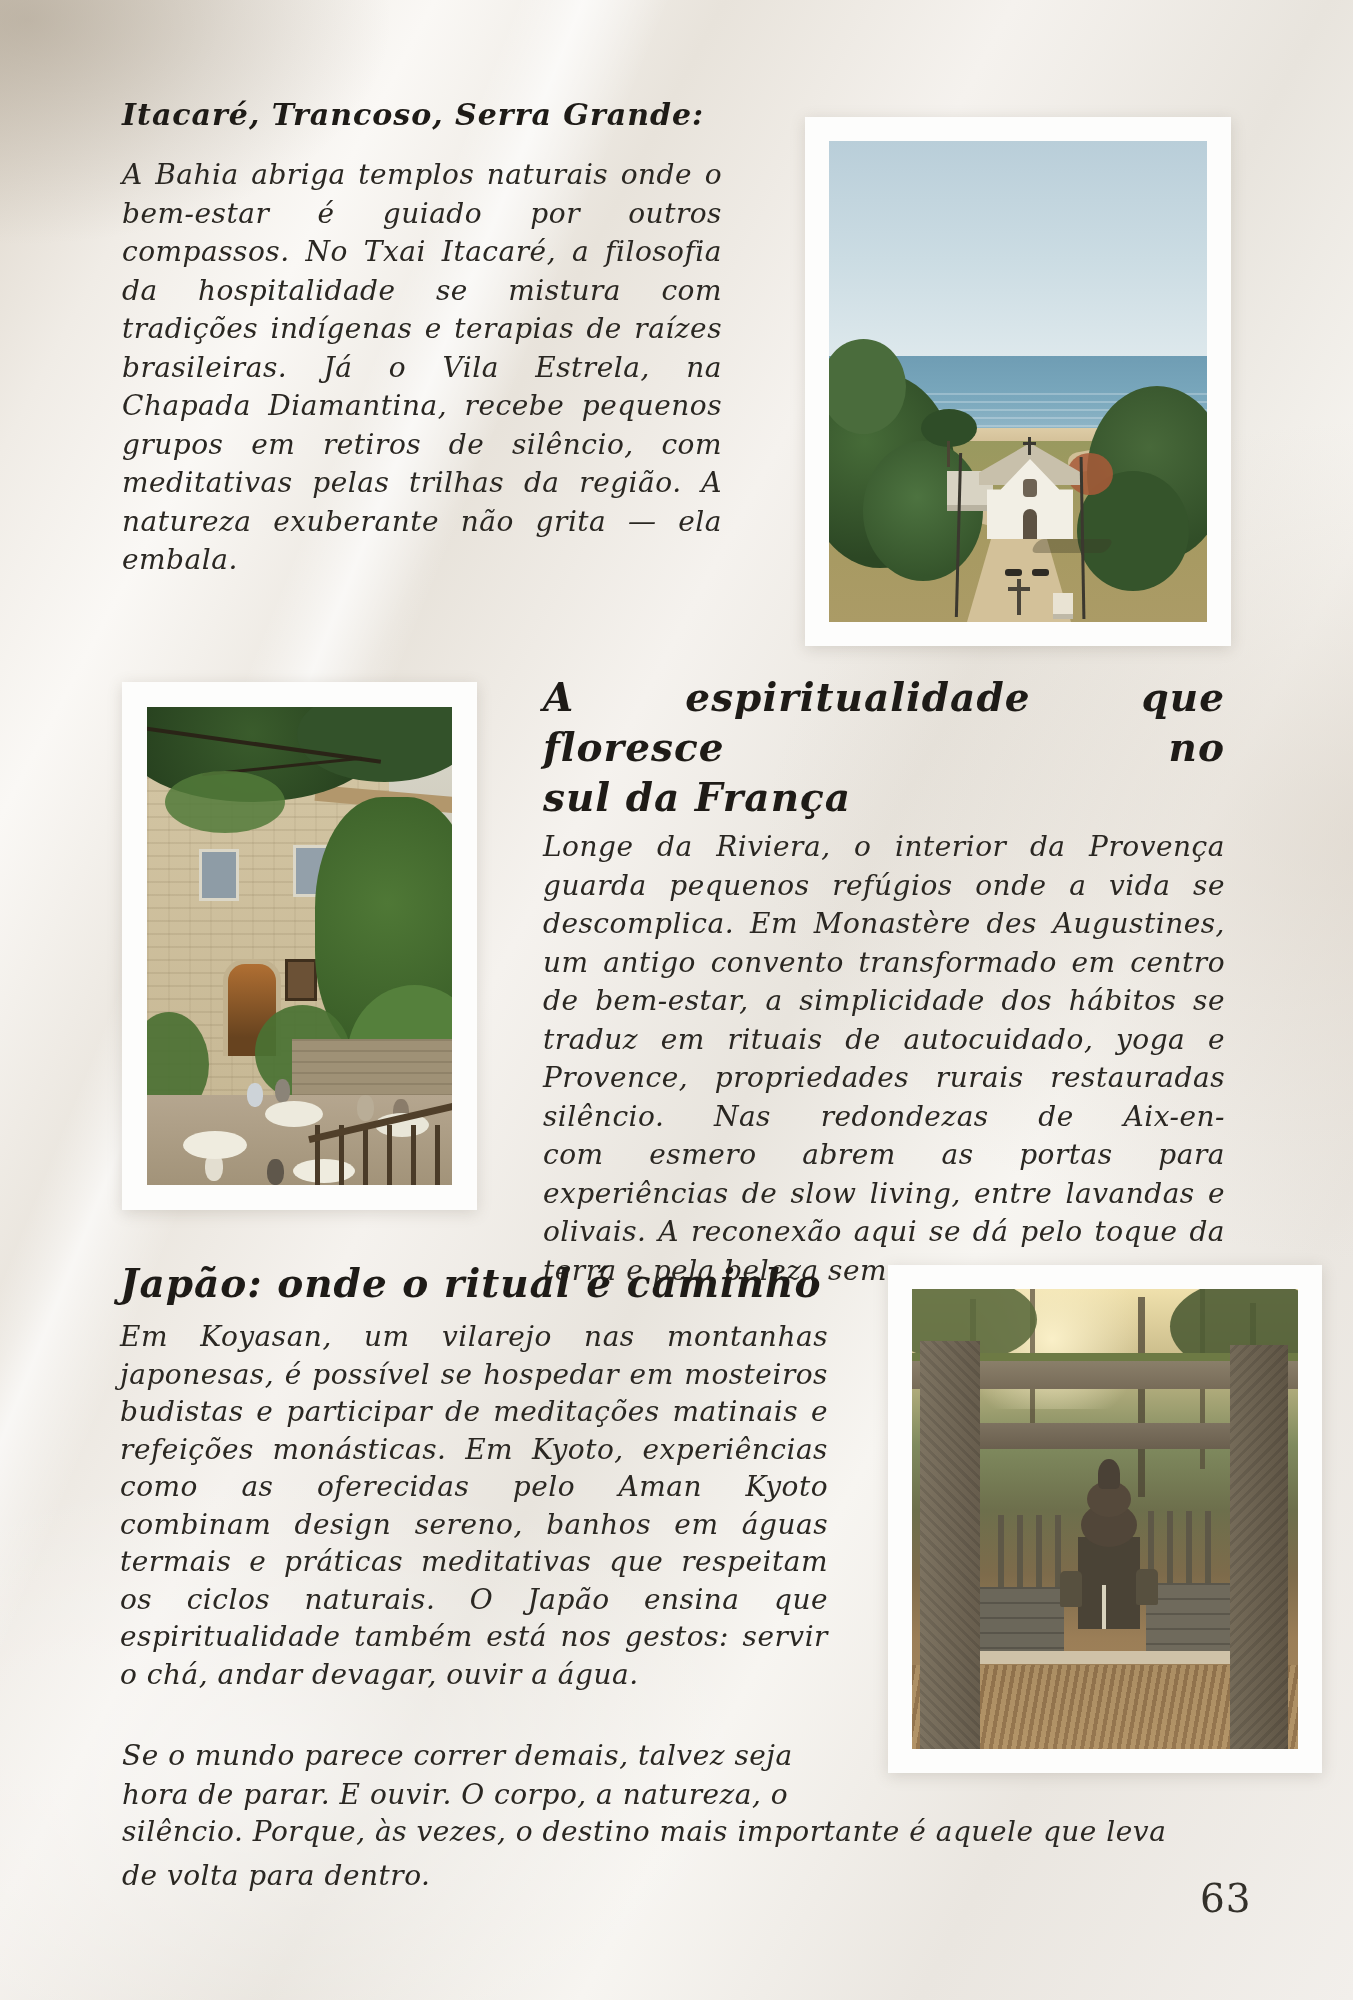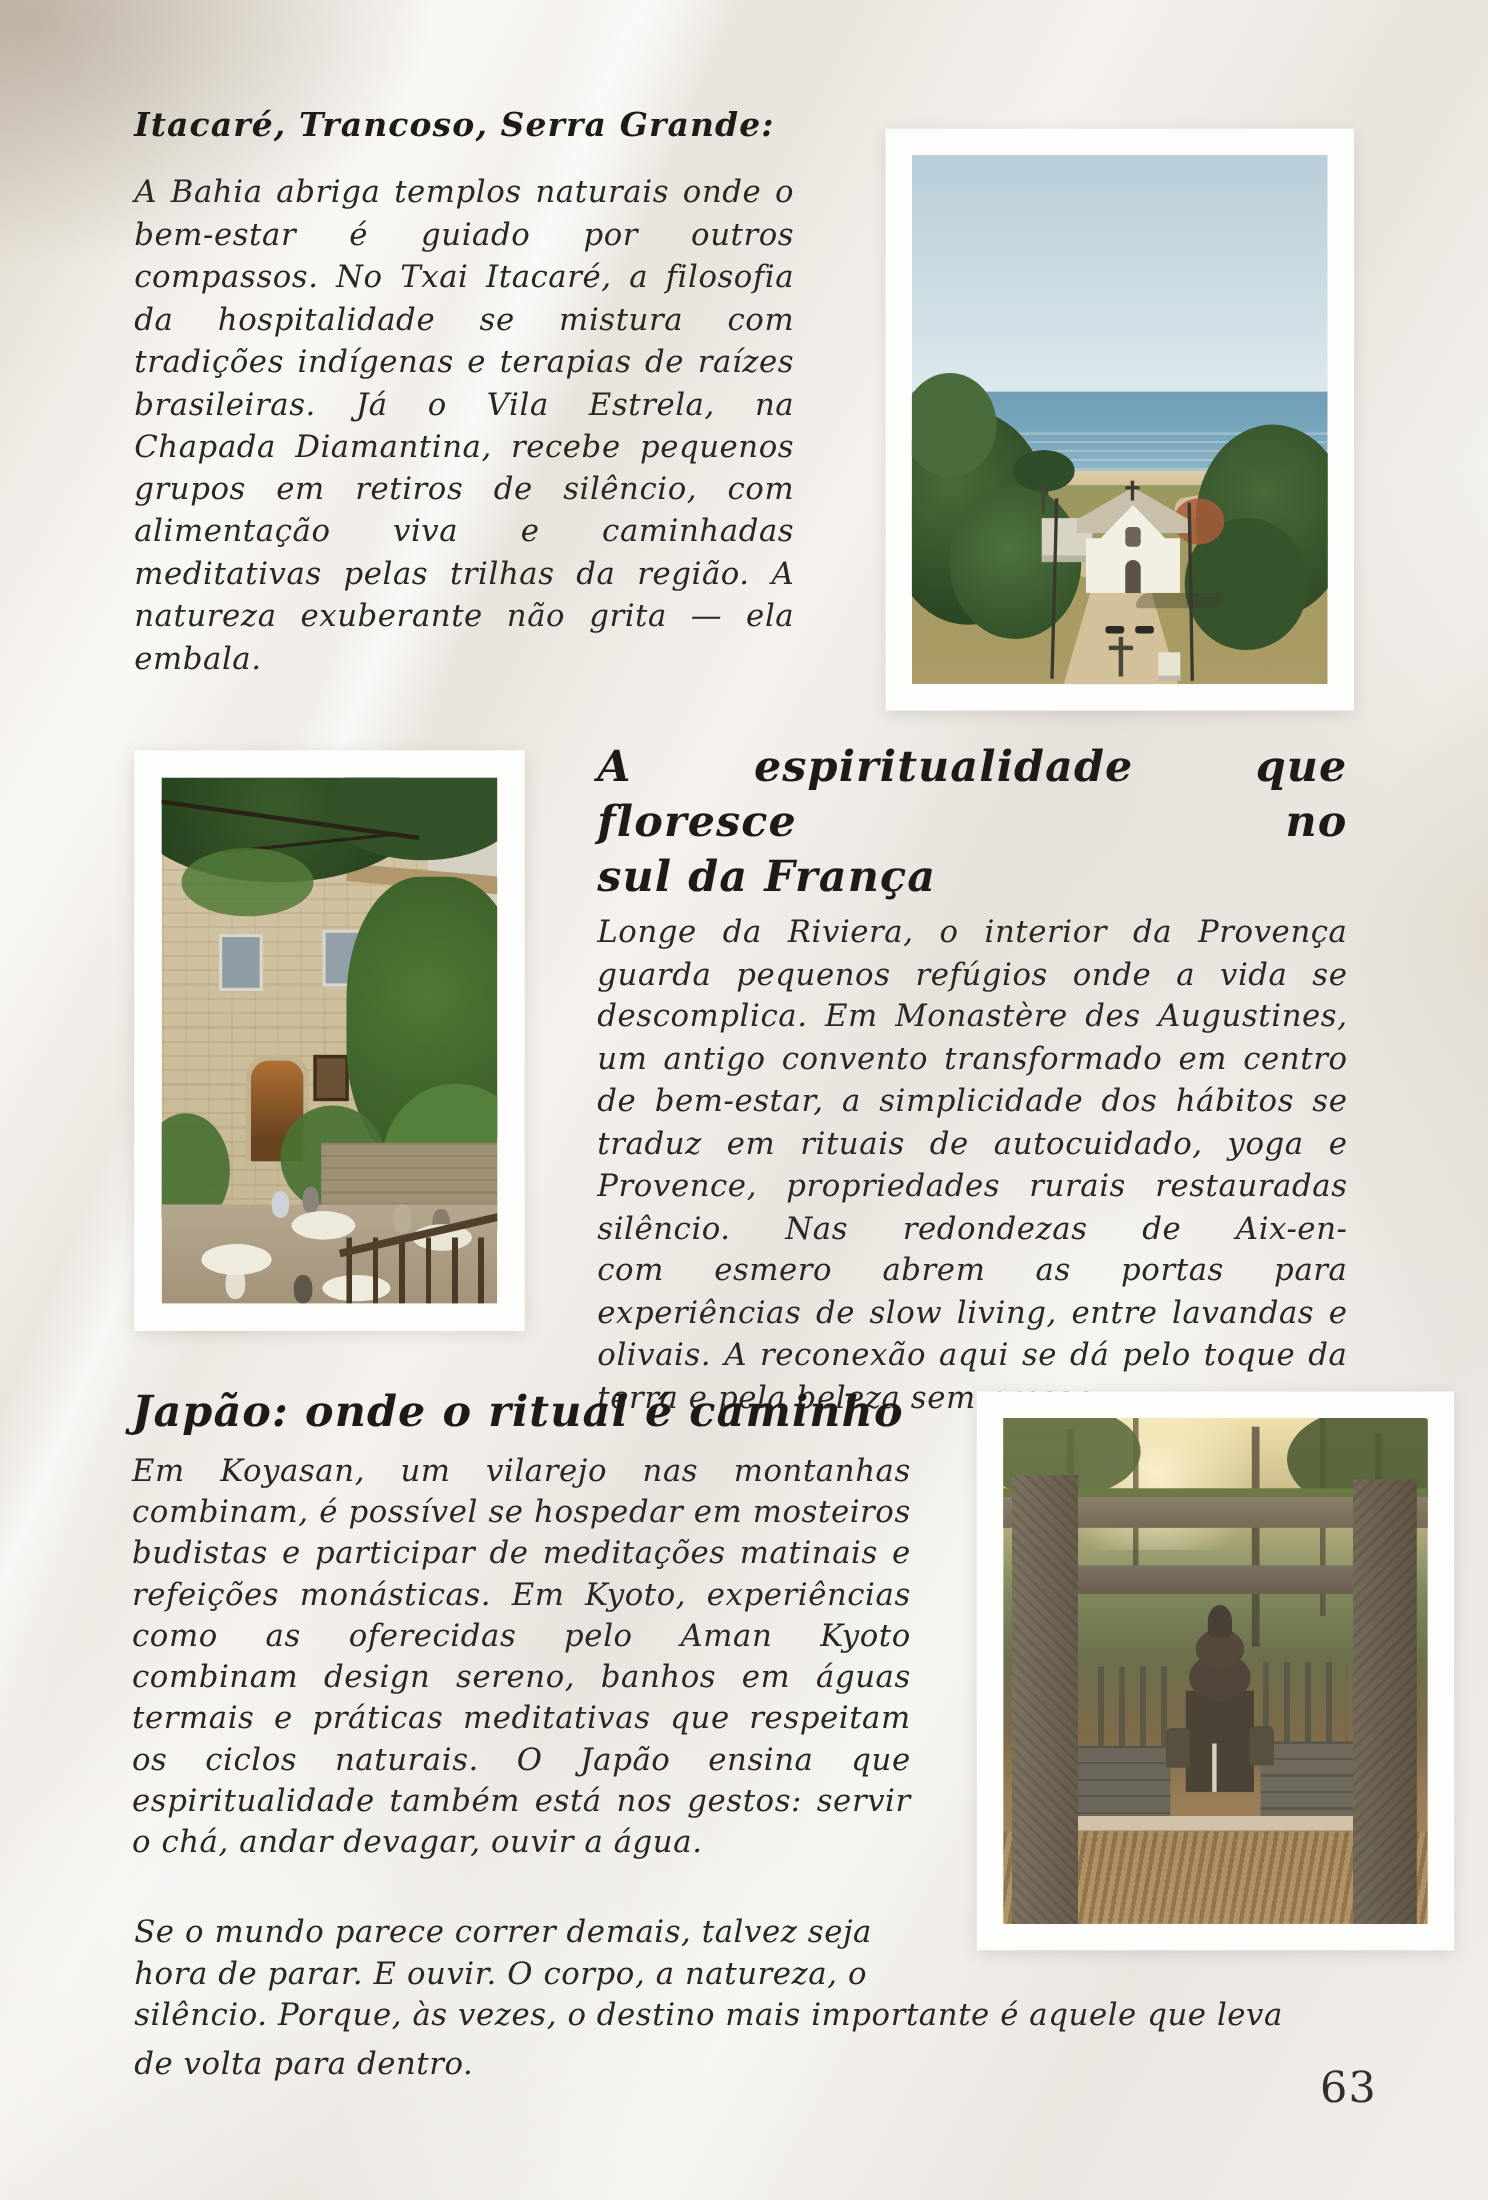--- a/index.html
+++ b/index.html
@@ -166,21 +166,20 @@
     <div class="h2sub">Itacaré, Trancoso, Serra Grande:</div>
     <div class="bodytxt just" id="sec-bahia-body">
         <div class="tline">A Bahia abriga templos naturais onde o</div>
         <div class="tline">bem-estar é guiado por outros</div>
         <div class="tline">compassos. No Txai Itacaré, a filosofia</div>
         <div class="tline">da hospitalidade se mistura com</div>
         <div class="tline">tradições indígenas e terapias de raízes</div>
         <div class="tline">brasileiras. Já o Vila Estrela, na</div>
         <div class="tline">Chapada Diamantina, recebe pequenos</div>
         <div class="tline">grupos em retiros de silêncio, com</div>
-        <div class="tline">alimentação viva e caminhadas</div>
         <div class="tline">meditativas pelas trilhas da região. A</div>
         <div class="tline">natureza exuberante não grita — ela</div>
         <div class="tline tline-last">embala.</div>
       </div>
   </div>
 
   <div class="ab photo-frame" id="photo-bahia">
     <div class="photo" role="img" aria-label="Vista aérea de uma igrejinha branca entre árvores e trilhas de areia à beira-mar em Trancoso, Bahia">
       <div class="ab p1-sky"></div>
       <div class="ab p1-sea"></div>
@@ -273,21 +272,21 @@
         <div class="tline tline-last">terra e pela beleza sem pressa.</div>
       </div>
   </div>
 
   <div class="ab" id="sec-japan-text">
     <div class="h1">
       <div class="tline tline-last">Japão: onde o ritual é caminho</div>
     </div>
     <div class="bodytxt just" id="sec-japan-body">
         <div class="tline">Em Koyasan, um vilarejo nas montanhas</div>
-        <div class="tline">combinam, é possível se hospedar em mosteiros</div>
+        <div class="tline">japonesas, é possível se hospedar em mosteiros</div>
         <div class="tline">budistas e participar de meditações matinais e</div>
         <div class="tline">refeições monásticas. Em Kyoto, experiências</div>
         <div class="tline">como as oferecidas pelo Aman Kyoto</div>
         <div class="tline">combinam design sereno, banhos em águas</div>
         <div class="tline">termais e práticas meditativas que respeitam</div>
         <div class="tline">os ciclos naturais. O Japão ensina que</div>
         <div class="tline">espiritualidade também está nos gestos: servir</div>
         <div class="tline tline-last">o chá, andar devagar, ouvir a água.</div>
       </div>
   </div>

